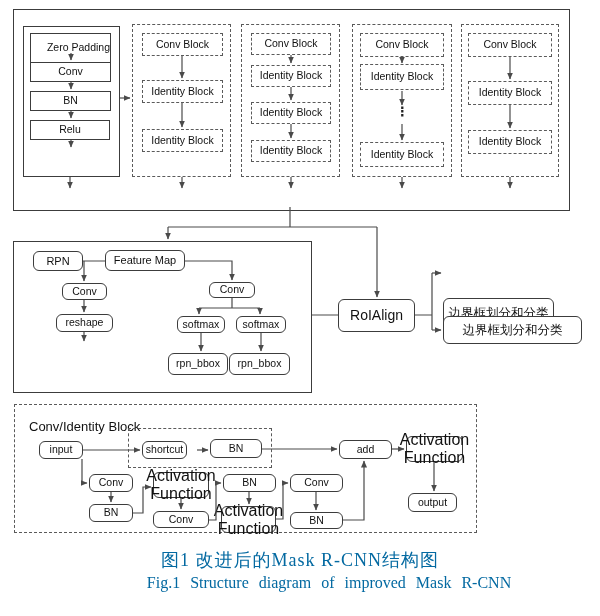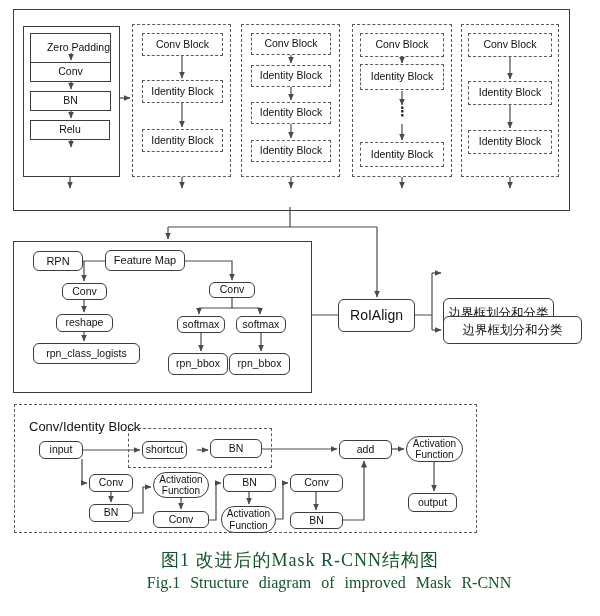--- a/index.html
+++ b/index.html
@@ -11,29 +11,29 @@
   .box{
     position:absolute;box-sizing:border-box;border:1px solid #3c3c3c;background:#fff;
     display:flex;align-items:center;justify-content:center;text-align:center;
     font-size:10.5px;line-height:1.12;color:#111;
   }
   .rd{border-radius:6px;}
   .dash{border:1px dashed #5a5a5a;}
   .frame{position:absolute;box-sizing:border-box;background:transparent;}
   .fs{border:1.3px solid #3c3c3c;}
   .fd{border:1.2px dashed #5a5a5a;}
-  .small{font-size:10px;border-radius:13px;}
+  .small{font-size:16px;}
   .dots{
     position:absolute;font-weight:bold;font-size:13px;letter-spacing:0;
     line-height:0.55;text-align:center;color:#222;
   }
   .sec-label{position:absolute;font-weight:normal;font-size:13px;color:#111;}
   #connectors{position:absolute;left:0;top:0;pointer-events:none;z-index:6;}
   .box,.frame{z-index:3;}
-  .cap{position:absolute;left:0;width:600px;text-align:center;color:#14532d;
+  .cap{position:absolute;left:0;width:600px;text-align:center;color:#0369a1;
        font-family:"Liberation Serif","DejaVu Serif",serif;}
   .cap-zh{top:548px;font-size:18px;letter-spacing:1px;}
   .cap-en{top:574px;font-size:16px;word-spacing:6px;padding-left:29px;}
   .cn{font-size:12.5px;}
   .roi{font-size:14px;}
 </style>
 </head>
 <body>
 
 <div id="canvas">
@@ -173,23 +173,20 @@
     </div>
   <div class="box rd" style="left:105px;top:250px;width:80px;height:21px;font-size:11px;">
       <span>Feature Map</span>
     </div>
   <div class="box rd" style="left:62px;top:283px;width:45px;height:17px;">
       <span>Conv</span>
     </div>
   <div class="box rd" style="left:56px;top:314px;width:57px;height:18px;">
       <span>reshape</span>
     </div>
-  <div class="box rd" style="left:33px;top:343px;width:107px;height:21px;">
-      <span>rpn_class_logists</span>
-    </div>
   <div class="box rd" style="left:209px;top:282px;width:46px;height:16px;">
       <span>Conv</span>
     </div>
   <div class="box rd" style="left:177px;top:316px;width:48px;height:17px;">
       <span>softmax</span>
     </div>
   <div class="box rd" style="left:236px;top:316px;width:50px;height:17px;">
       <span>softmax</span>
     </div>
   <div class="box rd" style="left:168px;top:353px;width:60px;height:22px;">

